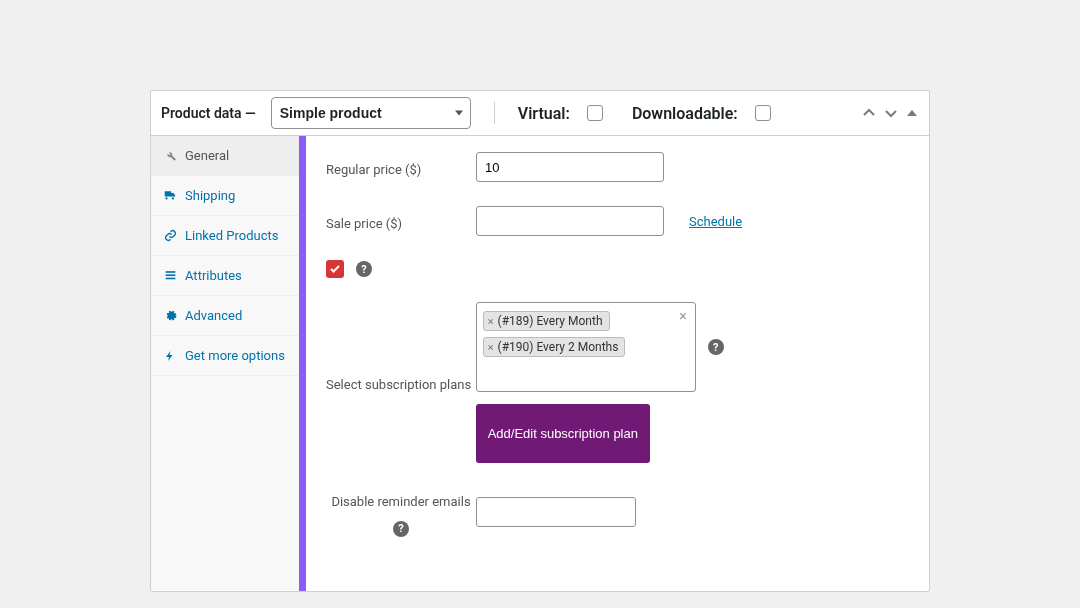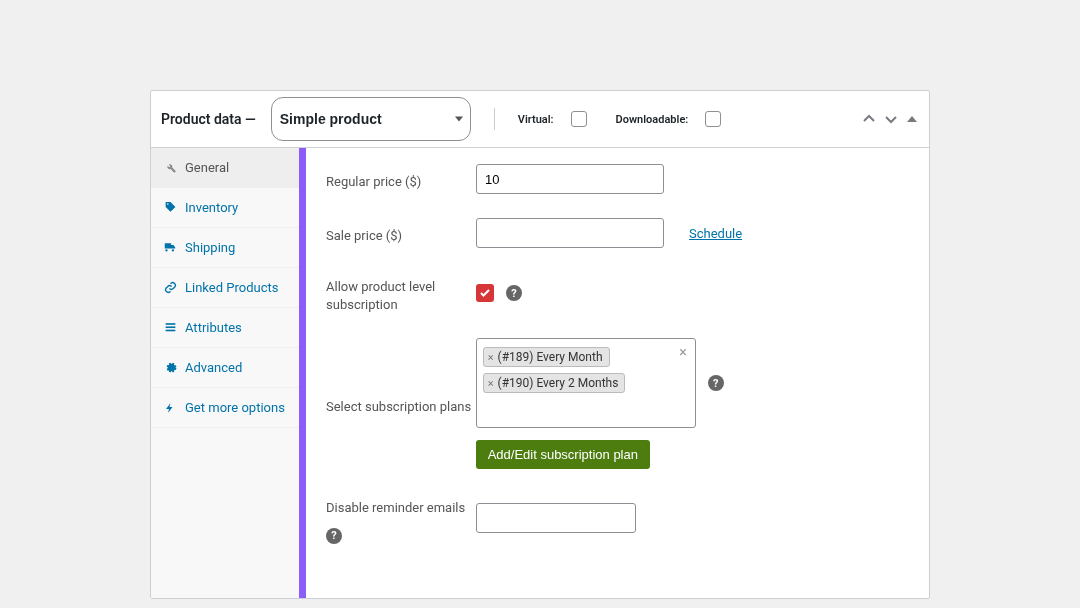--- a/index.html
+++ b/index.html
@@ -26,22 +26,22 @@
     gap: 15px;
   }
   .panel-title {
     font-weight: 600;
     color: #1d2327;
     font-size: 14px;
     white-space: nowrap;
   }
   .product-type-select {
     border: 1px solid #8c8f94;
-    border-radius: 12px;
-    height: 44px;
+    border-radius: 4px;
+    height: 32px;
     font-size: 14px;
     font-weight: 600;
     color: #1d2327;
     padding: 0 24px 0 8px;
     width: 200px;
     background: #fff;
     appearance: none;
     position: relative;
   }
   .select-wrap { position: relative; display: inline-block; }
@@ -57,21 +57,21 @@
     border-top: 5px solid #555;
     pointer-events: none;
   }
   .vsep {
     width: 1px;
     height: 22px;
     background: #ccc;
     margin: 0 8px;
   }
   .cb-label {
-    font-size: 11px;
+    font-size: 16px;
     color: #1d2327;
     font-weight: 600;
     margin-right: 2px;
   }
   .cb {
     width: 16px;
     height: 16px;
     border: 1px solid #8c8f94;
     border-radius: 3px;
     margin-right: 14px;
@@ -204,40 +204,41 @@
     color: #333;
     margin: 2px 2px 4px 0;
   }
   .chip .x {
     color: #777;
     margin-right: 4px;
     font-size: 11px;
     cursor: pointer;
   }
   .btn-primary {
-    background: #4d7c0f;
+    background: #701a75;
     color: #fff;
     border: none;
     border-radius: 3px;
-    padding: 7px 12px;
+    padding: 22px 12px;
     font-size: 13px;
     cursor: pointer;
   }
   .small-input {
     width: 160px;
     height: 30px;
     border: 1px solid #8c8f94;
     border-radius: 3px;
     background: #fff;
   }
   .label-with-help {
     display: flex;
     align-items: center;
     gap: 6px;
     flex-wrap: wrap;
+    flex-direction: column;
   }
 </style>
 </head>
 <body>
 
 <div class="panel">
 
   <div class="panel-header">
     <span class="panel-title">Product data —</span>
     <span class="select-wrap">
@@ -276,28 +277,20 @@
       <div class="tab active">
         <span class="ico">
           <svg width="13" height="13" viewBox="0 0 24 24" fill="currentColor">
               <path d="M22 19l-7-7c.6-1.5.3-3.3-1-4.6-1.4-1.4-3.5-1.6-5.1-.8l3 3-2.1 2.1-3-3c-.8 1.6-.6 3.7.8 5.1 1.3 1.3 3.1 1.6 4.6 1l7 7 2.8-2.8z"></path>
             </svg>
         </span>
         <span>General</span>
       </div>
       <div class="tab">
         <span class="ico">
-          <svg width="13" height="13" viewBox="0 0 24 24" fill="currentColor">
-              <path d="M21 11l-9-9H3v9l9 9 9-9zM7 7a1.5 1.5 0 110-3 1.5 1.5 0 010 3z"></path>
-            </svg>
-        </span>
-        <span>Inventory</span>
-      </div>
-      <div class="tab">
-        <span class="ico">
           <svg width="14" height="14" viewBox="0 0 24 24" fill="currentColor">
               <path d="M3 4h11v9H3V4zm11 3h4l3 4v2h-7V7zM6 18a2 2 0 100-4 2 2 0 000 4zm11 0a2 2 0 100-4 2 2 0 000 4z"></path>
             </svg>
         </span>
         <span>Shipping</span>
       </div>
       <div class="tab">
         <span class="ico">
           <svg width="13" height="13" viewBox="0 0 24 24" fill="none" stroke="currentColor" stroke-width="2.5">
               <path d="M10 14a5 5 0 007 0l3-3a5 5 0 00-7-7l-1 1"></path>
@@ -345,21 +338,20 @@
 
       <div class="field-row">
         <div class="field-label">Sale price ($)</div>
         <div class="field-control">
           <input class="text-input" type="text" style="">
           <a href="#" class="schedule-link">Schedule</a>
         </div>
       </div>
 
       <div class="field-row">
-        <div class="field-label">Allow product level subscription</div>
         <div class="field-control">
           <span class="checkbox-checked">
             <svg width="12" height="12" viewBox="0 0 24 24" fill="none" stroke="#fff" stroke-width="4">
                 <path d="M4 12l5 5L20 6"></path>
               </svg>
           </span>
           <span class="help-dot">?</span>
         </div>
       </div>
 

